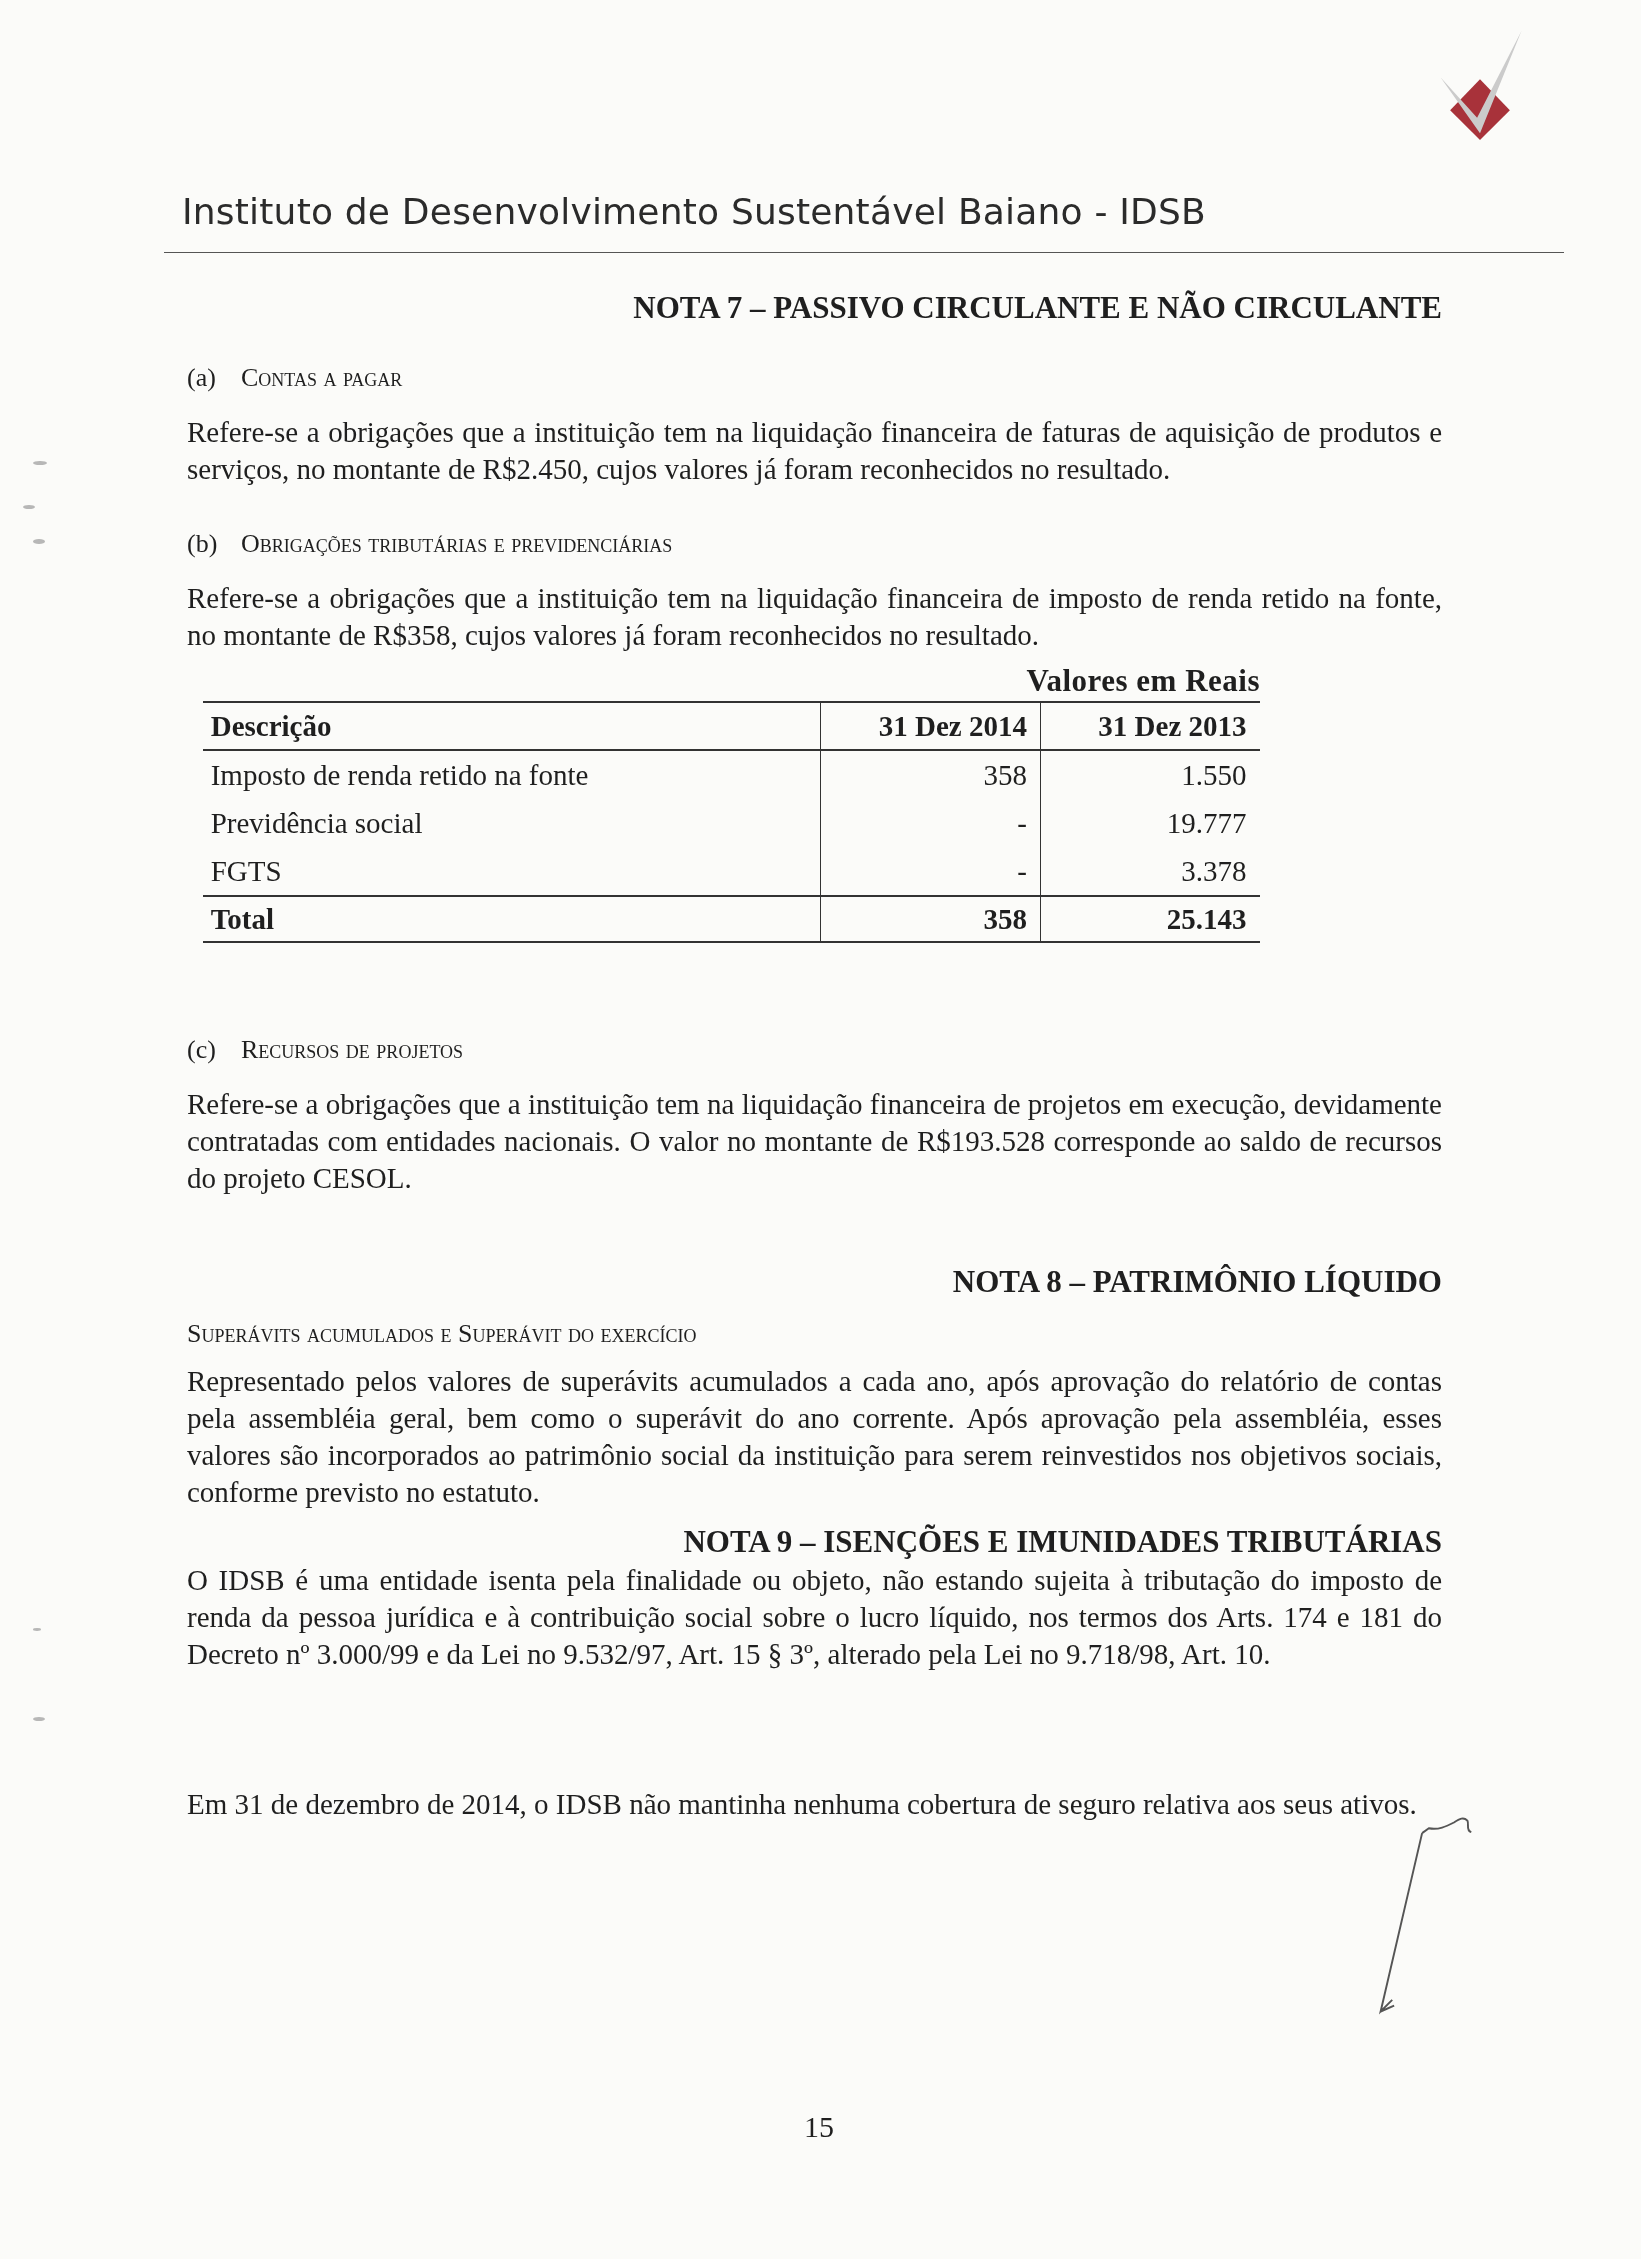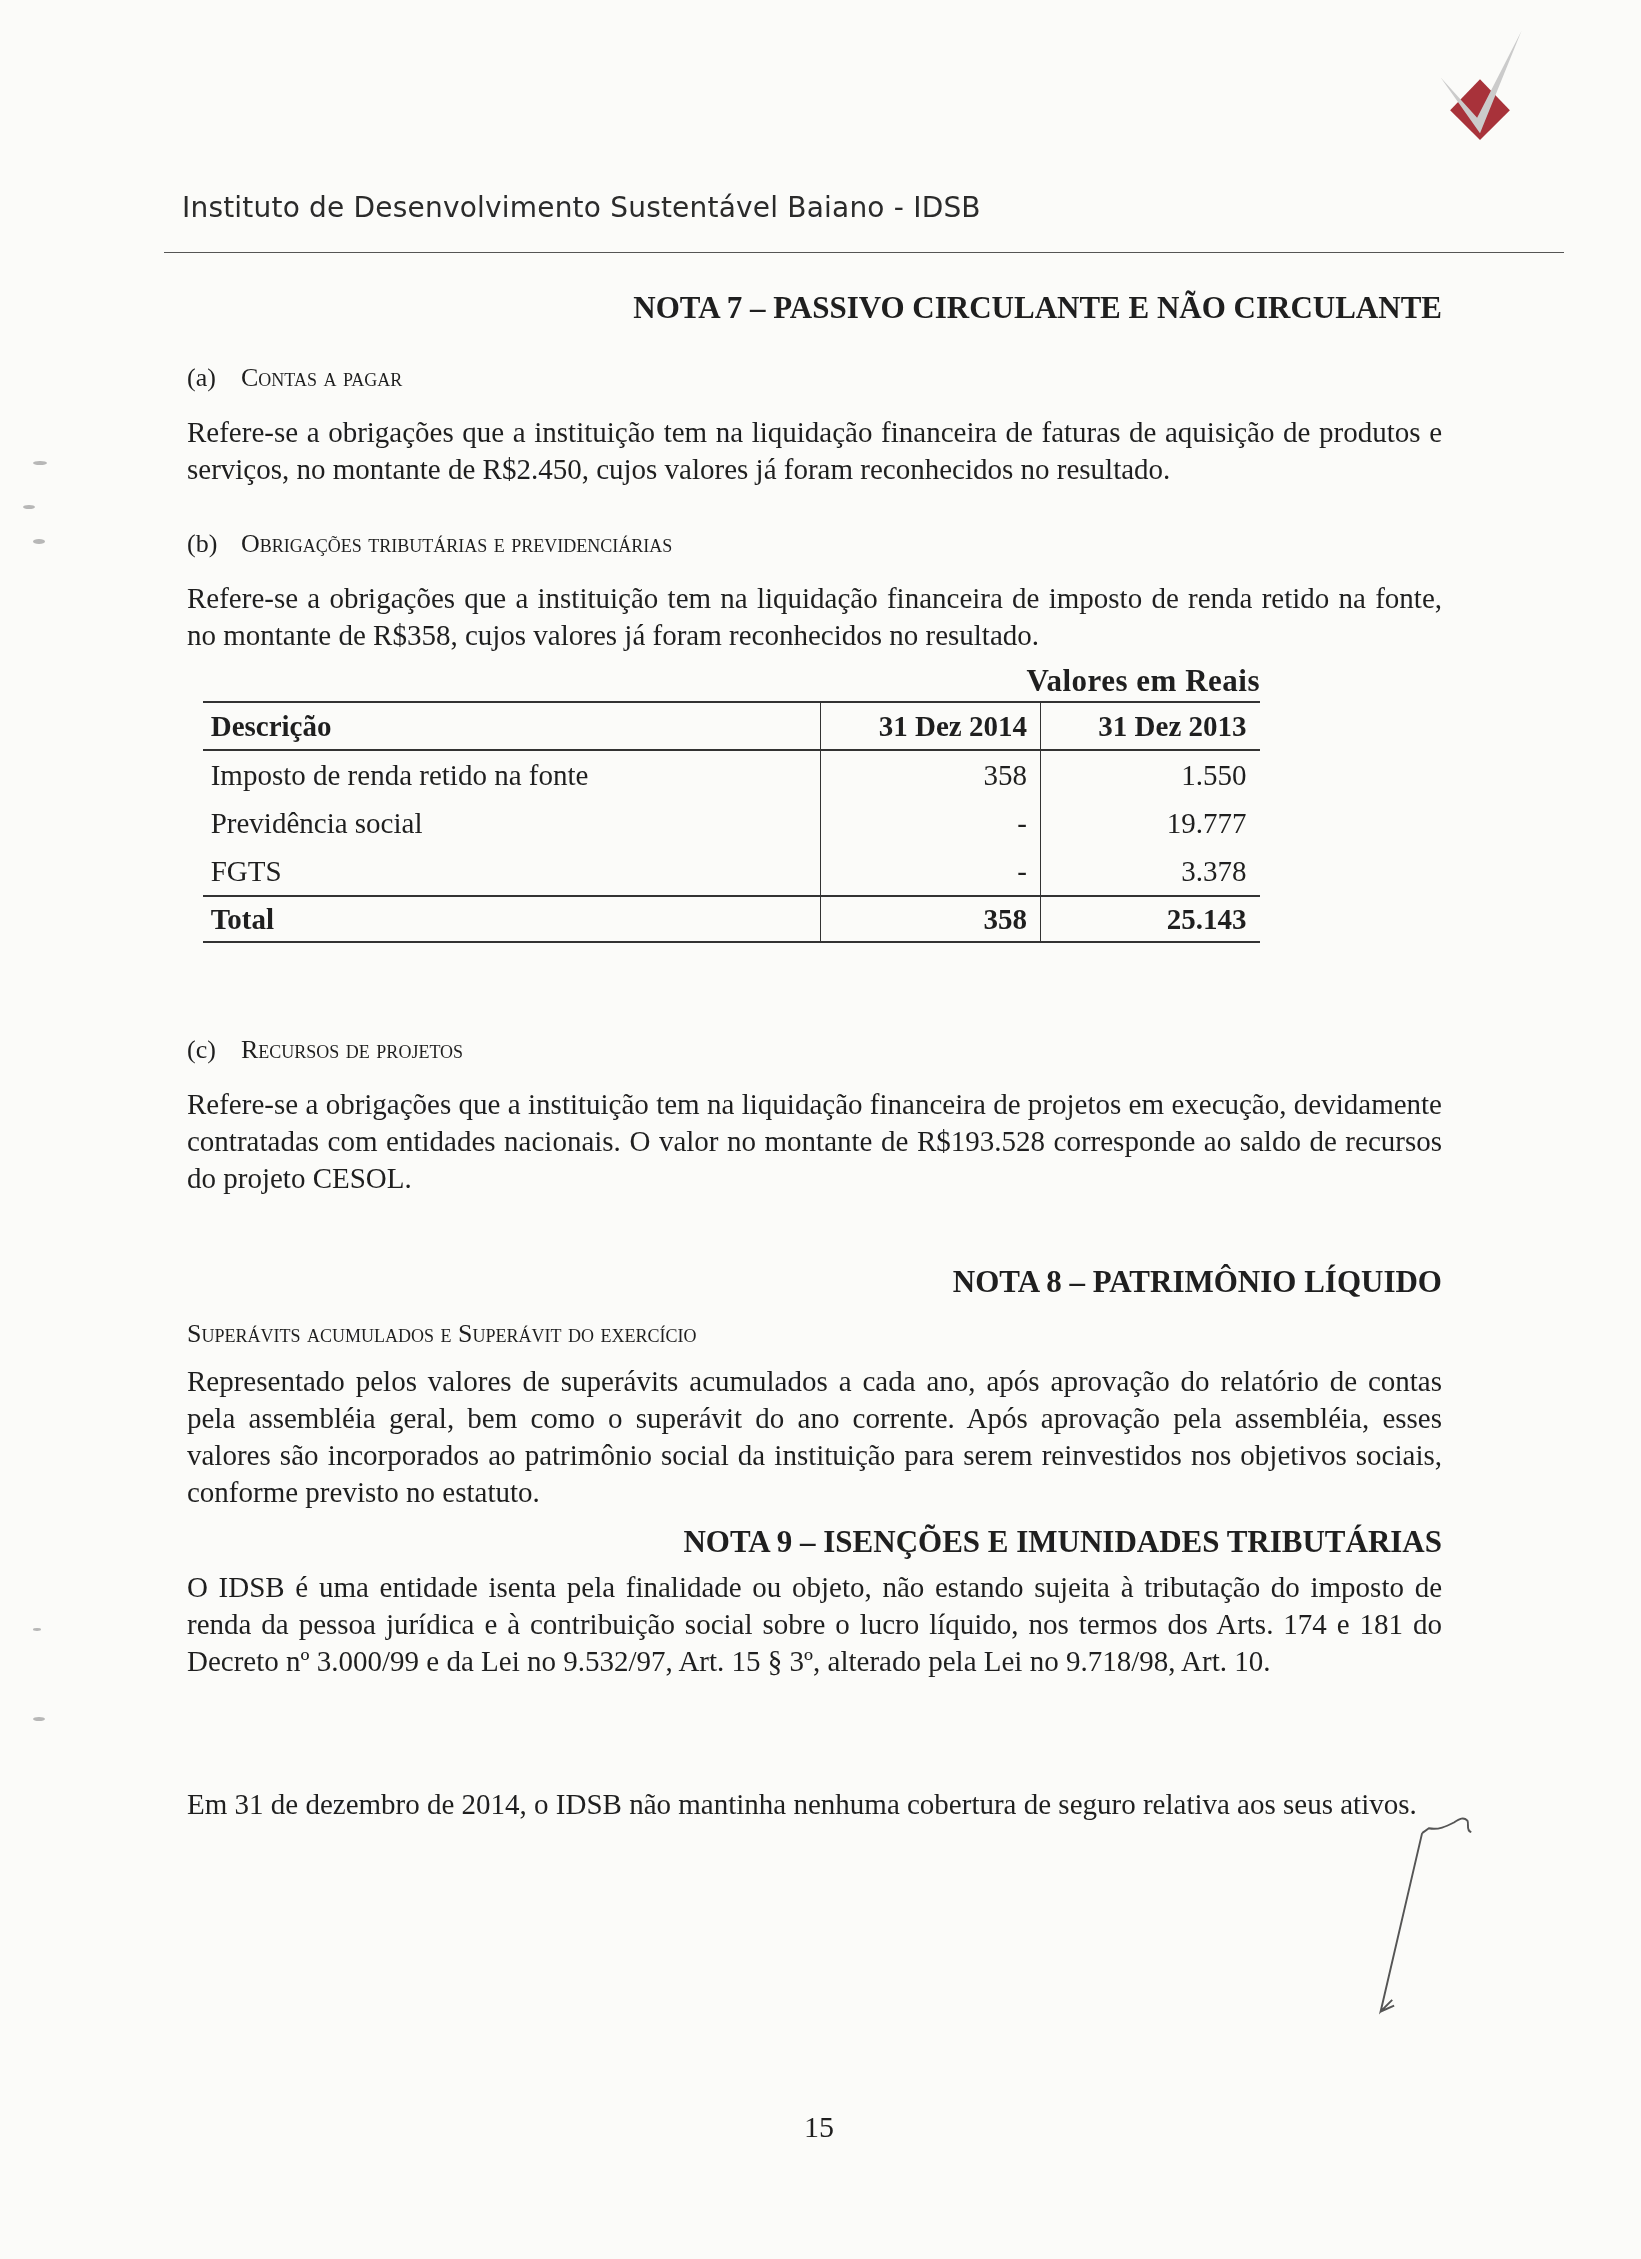--- a/index.html
+++ b/index.html
@@ -8,21 +8,21 @@
       background: #fbfbf9;
       position: relative;
       overflow: hidden;
       color: #1f1f1f;
       font-family: "Liberation Serif", "DejaVu Serif", serif;
     }
     .logo { position: absolute; left: 1427px; top: 29px; width: 106px; height: 116px; }
     .header-title {
       position: absolute; left: 182px; top: 191px;
       font-family: "DejaVu Sans", "Liberation Sans", sans-serif;
-      font-size: 28px; color: #2b2b2b; letter-spacing: 0.2px;
+      font-size: 36px; color: #2b2b2b; letter-spacing: 0.2px;
     }
     .header-rule {
       position: absolute; left: 164px; top: 252px; width: 1400px; height: 0;
       border-top: 1.9px solid #555;
     }
     .nota-title { font-weight: bold; font-size: 31px; margin: 0; text-align: right; }
     .sub-title { font-size: 26px; margin: 0; font-variant: small-caps; }
     .sub-title .letter { display: inline-block; width: 54px; font-variant: normal; }
     .para { font-size: 29px; line-height: 37px; margin: 0; text-align: justify; }
 
@@ -115,21 +115,21 @@
 </div>
 
 <div class="block" style="top:1264px;">
   <h2 class="nota-title">NOTA 8 – PATRIMÔNIO LÍQUIDO</h2>
   <p class="sub-title" style="margin-top:19.3px;">Superávits acumulados e Superávit do exercício</p>
   <p class="para" style="margin-top:13.5px;">Representado pelos valores de superávits acumulados a cada ano, após aprovação do relatório de contas pela assembléia geral, bem como o superávit do ano corrente. Após aprovação pela assembléia, esses valores são incorporados ao patrimônio social da instituição para serem reinvestidos nos objetivos sociais, conforme previsto no estatuto.</p>
 </div>
 
 <div class="block" style="top:1524px;">
   <h2 class="nota-title">NOTA 9 – ISENÇÕES E IMUNIDADES TRIBUTÁRIAS</h2>
-  <p class="para" style="margin-top:9px;">O IDSB é uma entidade isenta pela finalidade ou objeto, não estando sujeita à tributação do imposto de renda da pessoa jurídica e à contribuição social sobre o lucro líquido, nos termos dos Arts. 174 e 181 do Decreto nº 3.000/99 e da Lei no 9.532/97, Art. 15 § 3º, alterado pela Lei no 9.718/98, Art. 10.</p>
+  <p class="para" style="margin-top:2px;">O IDSB é uma entidade isenta pela finalidade ou objeto, não estando sujeita à tributação do imposto de renda da pessoa jurídica e à contribuição social sobre o lucro líquido, nos termos dos Arts. 174 e 181 do Decreto nº 3.000/99 e da Lei no 9.532/97, Art. 15 § 3º, alterado pela Lei no 9.718/98, Art. 10.</p>
 </div>
 
 <div class="block" style="top:1771px;">
   <p class="para" style="margin-top:15.4px; width:1255px;">Em 31 de dezembro de 2014, o IDSB não mantinha nenhuma cobertura de seguro relativa aos seus ativos.</p>
 </div>
 
 <svg class="signature" viewBox="0 0 140 240">
   <path d="M53 33 L60 28 C70 30 78 26 86 22 C92 18 96 16 100 20 C102 24 98 30 104 32" fill="none" stroke="#555" stroke-width="2"></path>
   <path d="M53 33 L10 218 L22 206 M10 218 L24 212" fill="none" stroke="#555" stroke-width="2"></path>
 </svg>

